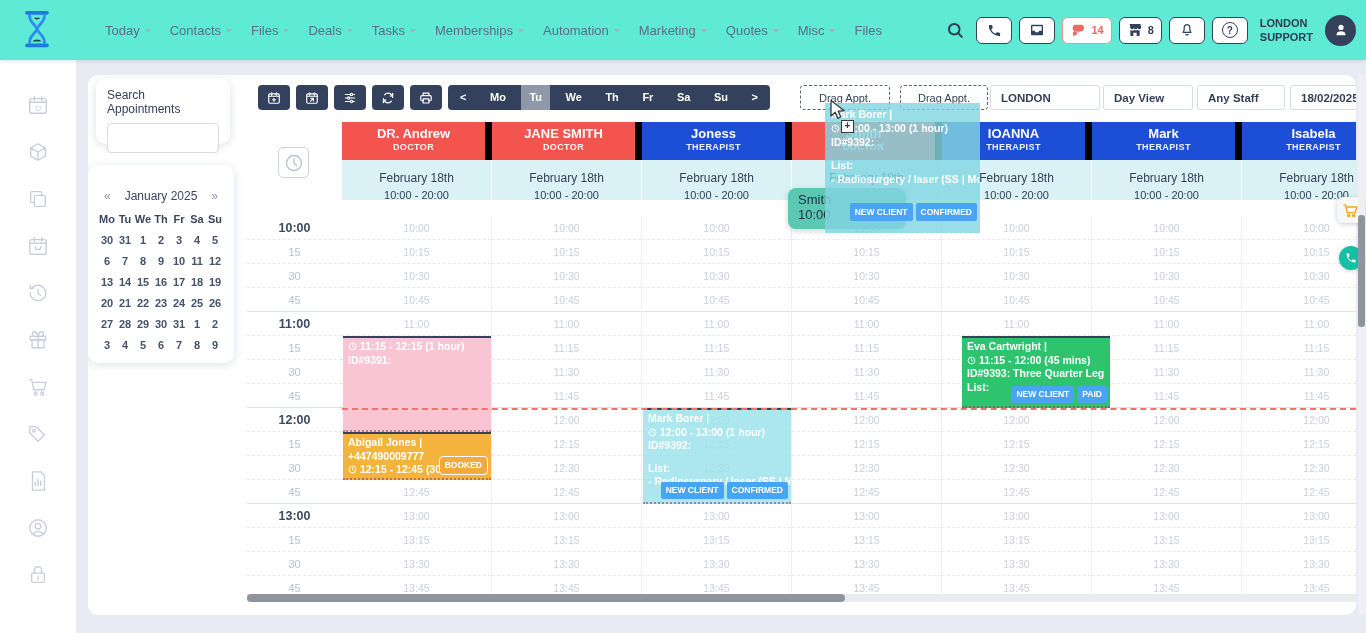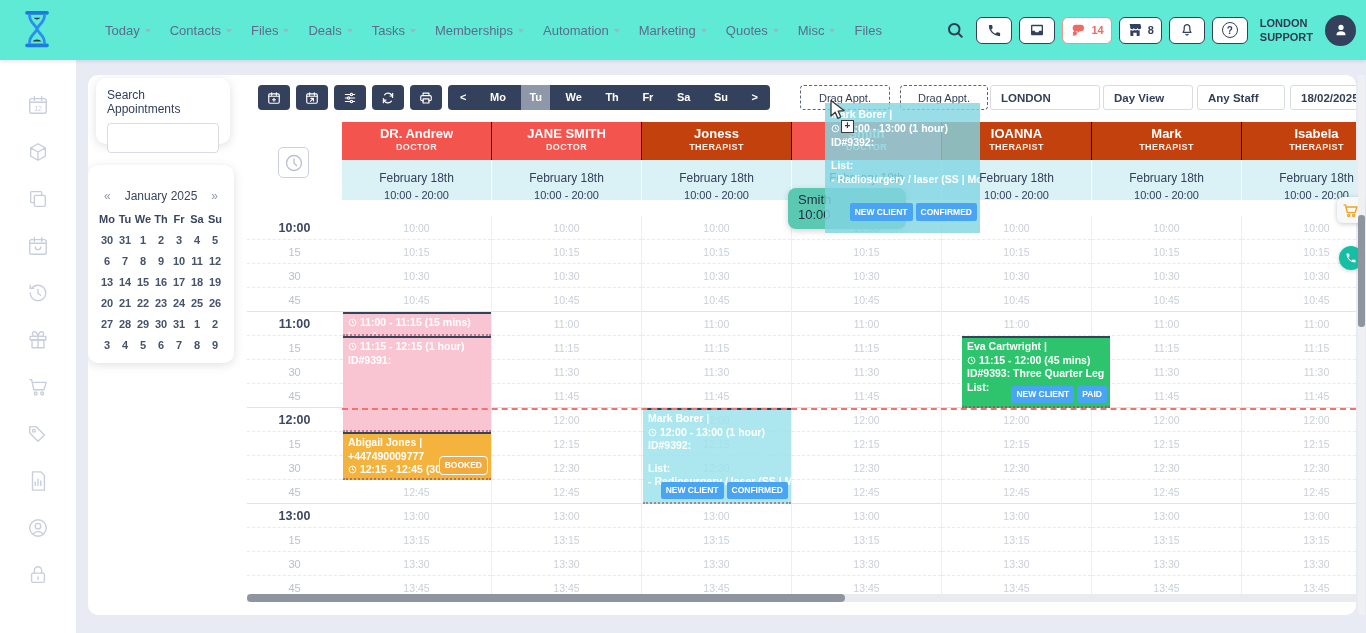--- a/index.html
+++ b/index.html
@@ -40,23 +40,23 @@
   #tb-icons{position:absolute;left:170px;top:10px;display:flex;gap:6px;}
   .tbtn{width:32px;height:25px;background:#33415c;border:none;border-radius:4px;color:#fff;display:flex;align-items:center;justify-content:center;cursor:pointer;}
   .tbtn svg{width:14px;height:14px;}
   .weekbar{position:absolute;left:360px;top:10px;width:322px;height:25px;background:#33415c;border-radius:4px;color:#fff;display:flex;align-items:center;justify-content:space-between;padding:0 4px;font-size:11px;font-weight:bold;}
   .wb-day,.wb-arrow{padding:0 8px;line-height:25px;cursor:pointer;}
   .wb-day.active{background:#8e98a8;}
   .dragbox{position:absolute;top:10px;height:25px;border:1px dashed #5a6476;border-radius:4px;background:#fff;color:#333f55;font-size:11px;display:flex;align-items:center;justify-content:center;cursor:grab;}
   .sel{position:absolute;top:10px;height:25px;border:1px solid #d7dbe4;border-radius:3px;background:#fff;font-size:11.5px;font-weight:bold;color:#333f55;display:flex;align-items:center;padding-left:10px;cursor:pointer;white-space:nowrap;}
   
   .grid-heads{position:absolute;left:254px;top:47px;display:flex;}
-  .col-head{width:150px;flex:0 0 150px;height:43px;text-align:center;color:#fff;padding-top:4px;border-right:1px solid #000000;cursor:pointer;}
+  .col-head{width:150px;flex:0 0 150px;height:43px;text-align:center;color:#fff;padding-top:4px;border-right:7px solid #000000;cursor:pointer;}
   .col-head.doctor{background:#f4544e;}
-  .col-head.therapist{background:#c2410c;}
+  .col-head.therapist{background:#1d4ed8;}
   .nm{font-size:13px;font-weight:bold;line-height:16px;}
   .rl{font-size:9px;font-weight:bold;letter-spacing:.4px;opacity:.92;}
   .grid-dates{position:absolute;left:254px;top:85px;display:flex;}
   .col-date{width:150px;flex:0 0 150px;height:40px;background:#daf2f6;border-right:1px solid #fff;text-align:center;color:#33405a;padding-top:11px;}
   .cd1{font-size:12px;margin-bottom:4px;}
   .cd2{font-size:11px;}
   .clockbox{position:absolute;left:190px;top:72px;width:31px;height:31px;border:1px solid #ccd2dd;border-radius:5px;color:#b9c0cd;display:flex;align-items:center;justify-content:center;}
   .clockbox svg{width:20px;height:20px;}
   .gutter{position:absolute;left:159px;top:141px;width:95px;background:#fff;}
   .g-row{height:24px;line-height:24px;text-align:center;border-bottom:1px dashed #e7eaf0;font-size:11px;color:#bac0cc;}
@@ -610,27 +610,20 @@
         <div class="cell">12:15</div>
         <div class="cell">12:30</div>
         <div class="cell hr-end">12:45</div>
         <div class="cell">13:00</div>
         <div class="cell">13:15</div>
         <div class="cell">13:30</div>
         <div class="cell hr-end">13:45</div>
       </div>
     </div>
   <div class="appts" id="appts">
-      <div class="appt pink" style="left: 1px; width: 148px; top: 96px; height: 24px;">
-        <div class="al tm"><svg class="clk" viewBox="0 0 24 24">
-            <circle cx="12" cy="12" r="9" fill="none" stroke="currentColor" stroke-width="2.6"></circle>
-            <path d="M12 7v5l4 2" fill="none" stroke="currentColor" stroke-width="2.6"></path>
-          </svg> 11:00 - 11:15 (15 mins)</div>
-        <div class="al">Lunch</div>
-      </div>
       <div class="appt pink" style="left: 1px; width: 148px; top: 120px; height: 96px;">
         <div class="al tm"><svg class="clk" viewBox="0 0 24 24">
             <circle cx="12" cy="12" r="9" fill="none" stroke="currentColor" stroke-width="2.6"></circle>
             <path d="M12 7v5l4 2" fill="none" stroke="currentColor" stroke-width="2.6"></path>
           </svg> 11:15 - 12:15 (1 hour)</div>
         <div class="al">ID#9391:</div>
       </div>
       <div class="appt orange" style="left: 1px; width: 148px; top: 216px; height: 48px;">
         <div class="al">Abigail Jones |</div>
         <div class="al">+447490009777</div>

